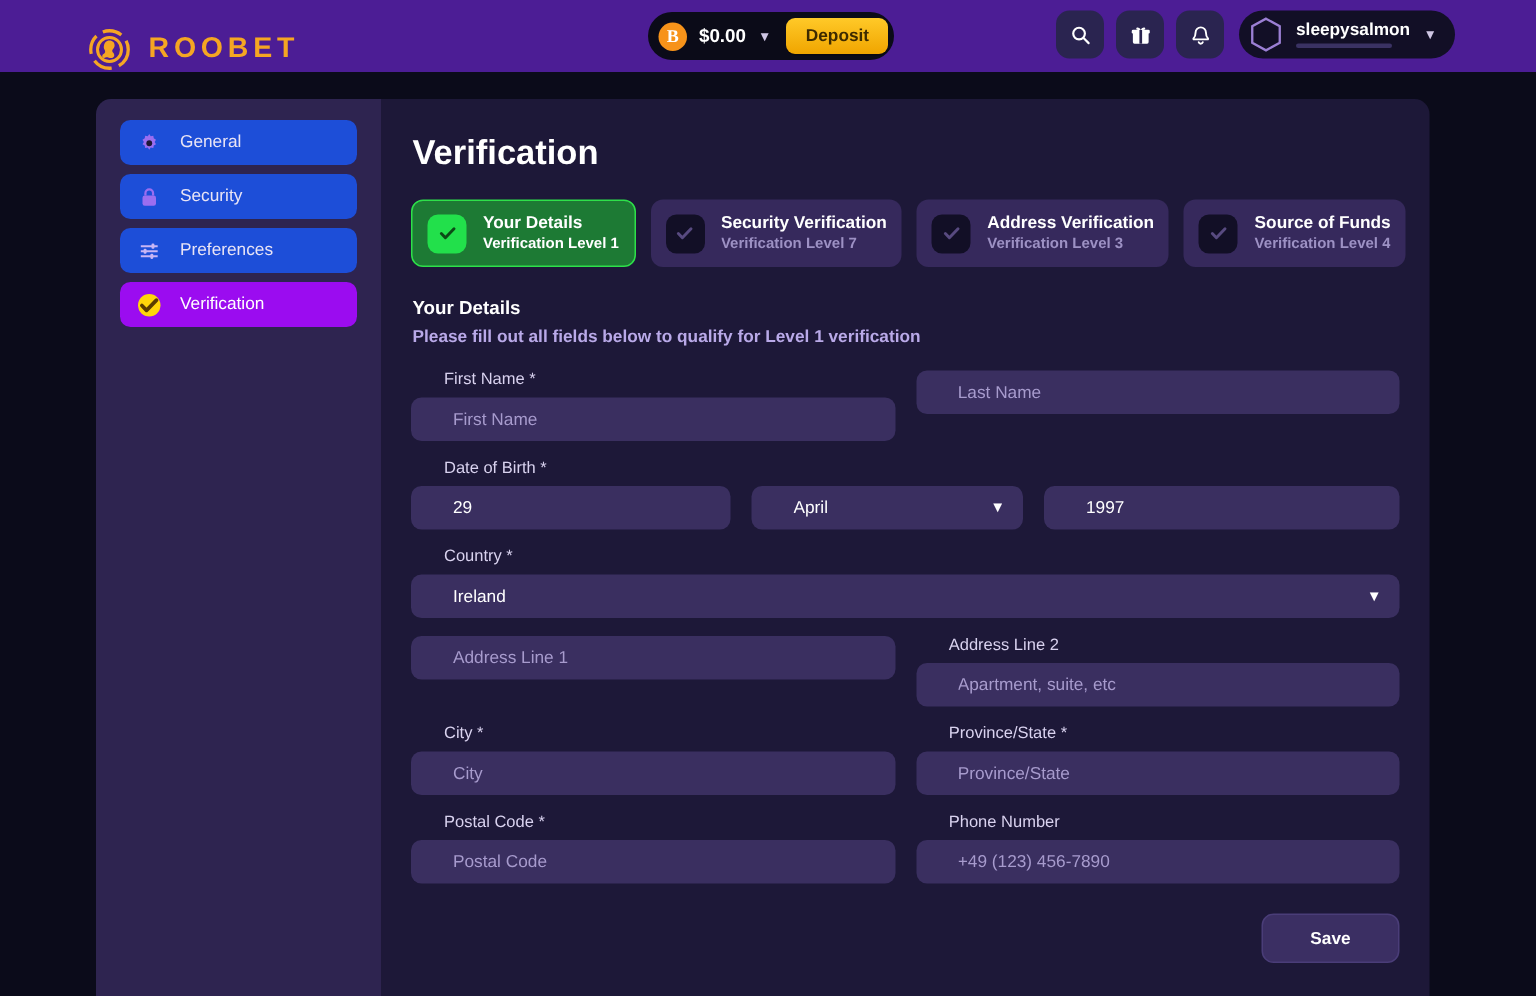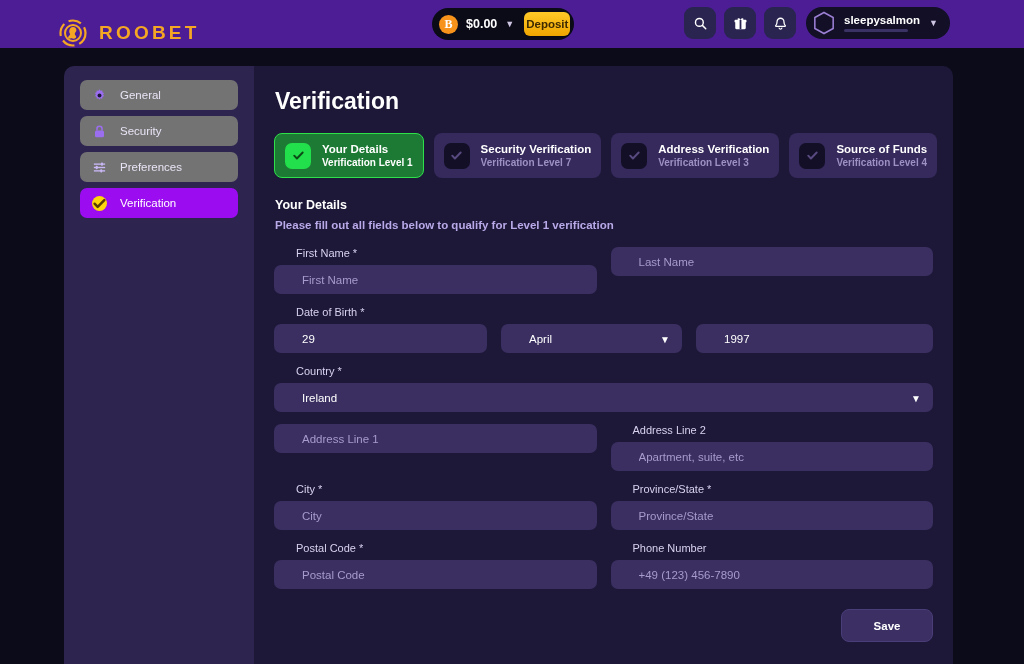--- a/index.html
+++ b/index.html
@@ -34,26 +34,26 @@
     width: 19px; height: 19px; border-radius: 50%;
     background: #f7931a; color: #fff; font-size: 12px; font-weight: bold;
     display: flex; align-items: center; justify-content: center;
     font-family: "Liberation Serif", serif;
   }
   .balance-amt { color: #fff; font-size: 12.5px; font-weight: bold; }
   .chev-sm { color: #cfc6e4; font-size: 9px; margin-right: 2px; }
   .deposit-btn {
     background: linear-gradient(180deg,#ffc928 0%, #f0a500 100%);
     color: #3d2a00; font-size: 11.5px; font-weight: bold;
-    border: none; border-radius: 6px; padding: 6px 2px;
+    border: none; border-radius: 6px; padding: 6px 13px;
     cursor: pointer; box-shadow: 0 1px 0 rgba(0,0,0,.25);
   }
 
   .tb-right {
-    position: absolute; right: 74px; top: 7px;
+    position: absolute; right: 54px; top: 7px;
     display: flex; align-items: center; gap: 8px;
   }
   .icon-btn {
     width: 32px; height: 32px; border-radius: 9px;
     background: #2a2450; border: none;
     display: flex; align-items: center; justify-content: center;
     cursor: pointer;
   }
   .icon-btn svg { width: 15px; height: 15px; }
   .user-chip {
@@ -75,21 +75,21 @@
   .sidebar {
     position: absolute; left: 64px; top: 66px;
     width: 190px; height: 598px;
     background: #2e2450;
     border-radius: 10px 0 0 0;
     padding: 14px 16px;
   }
   .nav-item {
     display: flex; align-items: center; gap: 13px;
     height: 30px; border-radius: 7px; padding: 0 12px;
-    margin-bottom: 6px; background: #737373; cursor: pointer;
+    margin-bottom: 6px; background: #1d4ed8; cursor: pointer;
   }
   .nav-item.active { background: #9b0cf0; }
   .nav-label { color: #e9e4f5; font-size: 11.5px; }
   .nav-item.active .nav-label { color: #fff; }
   .nav-ico { width: 15px; height: 15px; display: flex; align-items: center; justify-content: center; }
   .nav-ico svg { width: 15px; height: 15px; }
   .badge-check {
     width: 15px; height: 15px; border-radius: 50%;
     background: #ffd60a; display: flex; align-items: center; justify-content: center;
   }

